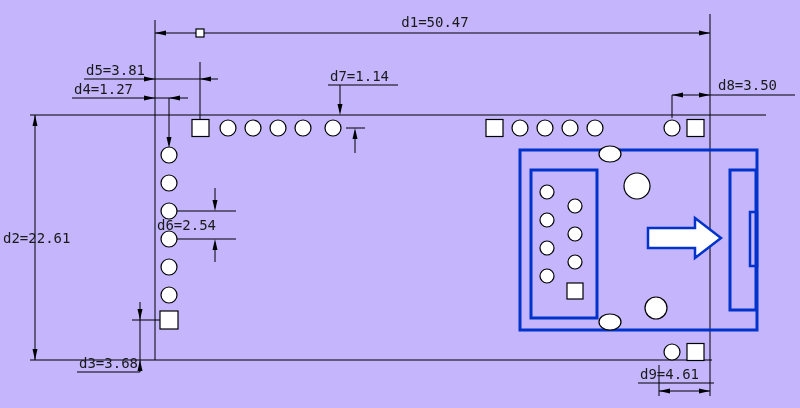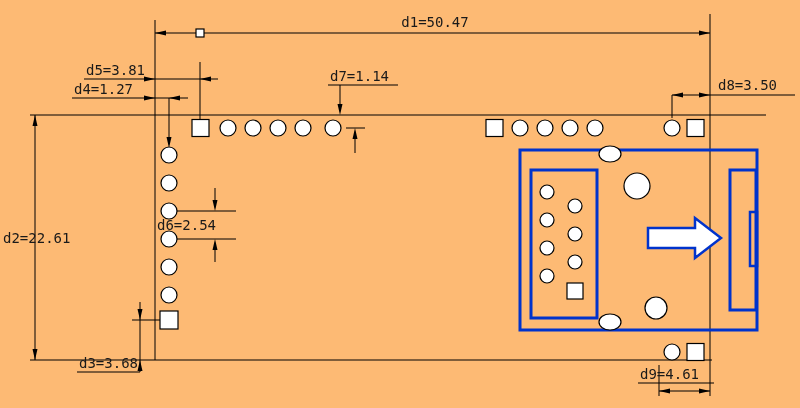--- a/index.html
+++ b/index.html
@@ -1,16 +1,16 @@
 <!DOCTYPE html>
 <html><head>
 <meta charset="utf-8">
 <style>
   html,body{margin:0;padding:0;background:#fff;}
-  .stage{position:relative;width:800px;height:408px;background:#fdba74;overflow:hidden;}
+  .stage{position:relative;width:800px;height:408px;background:#c4b5fd;overflow:hidden;}
   svg{position:absolute;left:0;top:0;}
   .k{stroke:#000000;stroke-width:1;fill:none;}
   .pad{stroke:#000000;stroke-width:1.2;fill:#ffffff;}
   .ah{fill:#000000;stroke:none;}
   .dimtext{font-family:"DejaVu Sans Mono","Liberation Mono",monospace;font-size:14px;fill:#1a1a1a;}
   .blue{stroke-width:3;fill:none;}
 </style>
 </head>
 <body>
 

